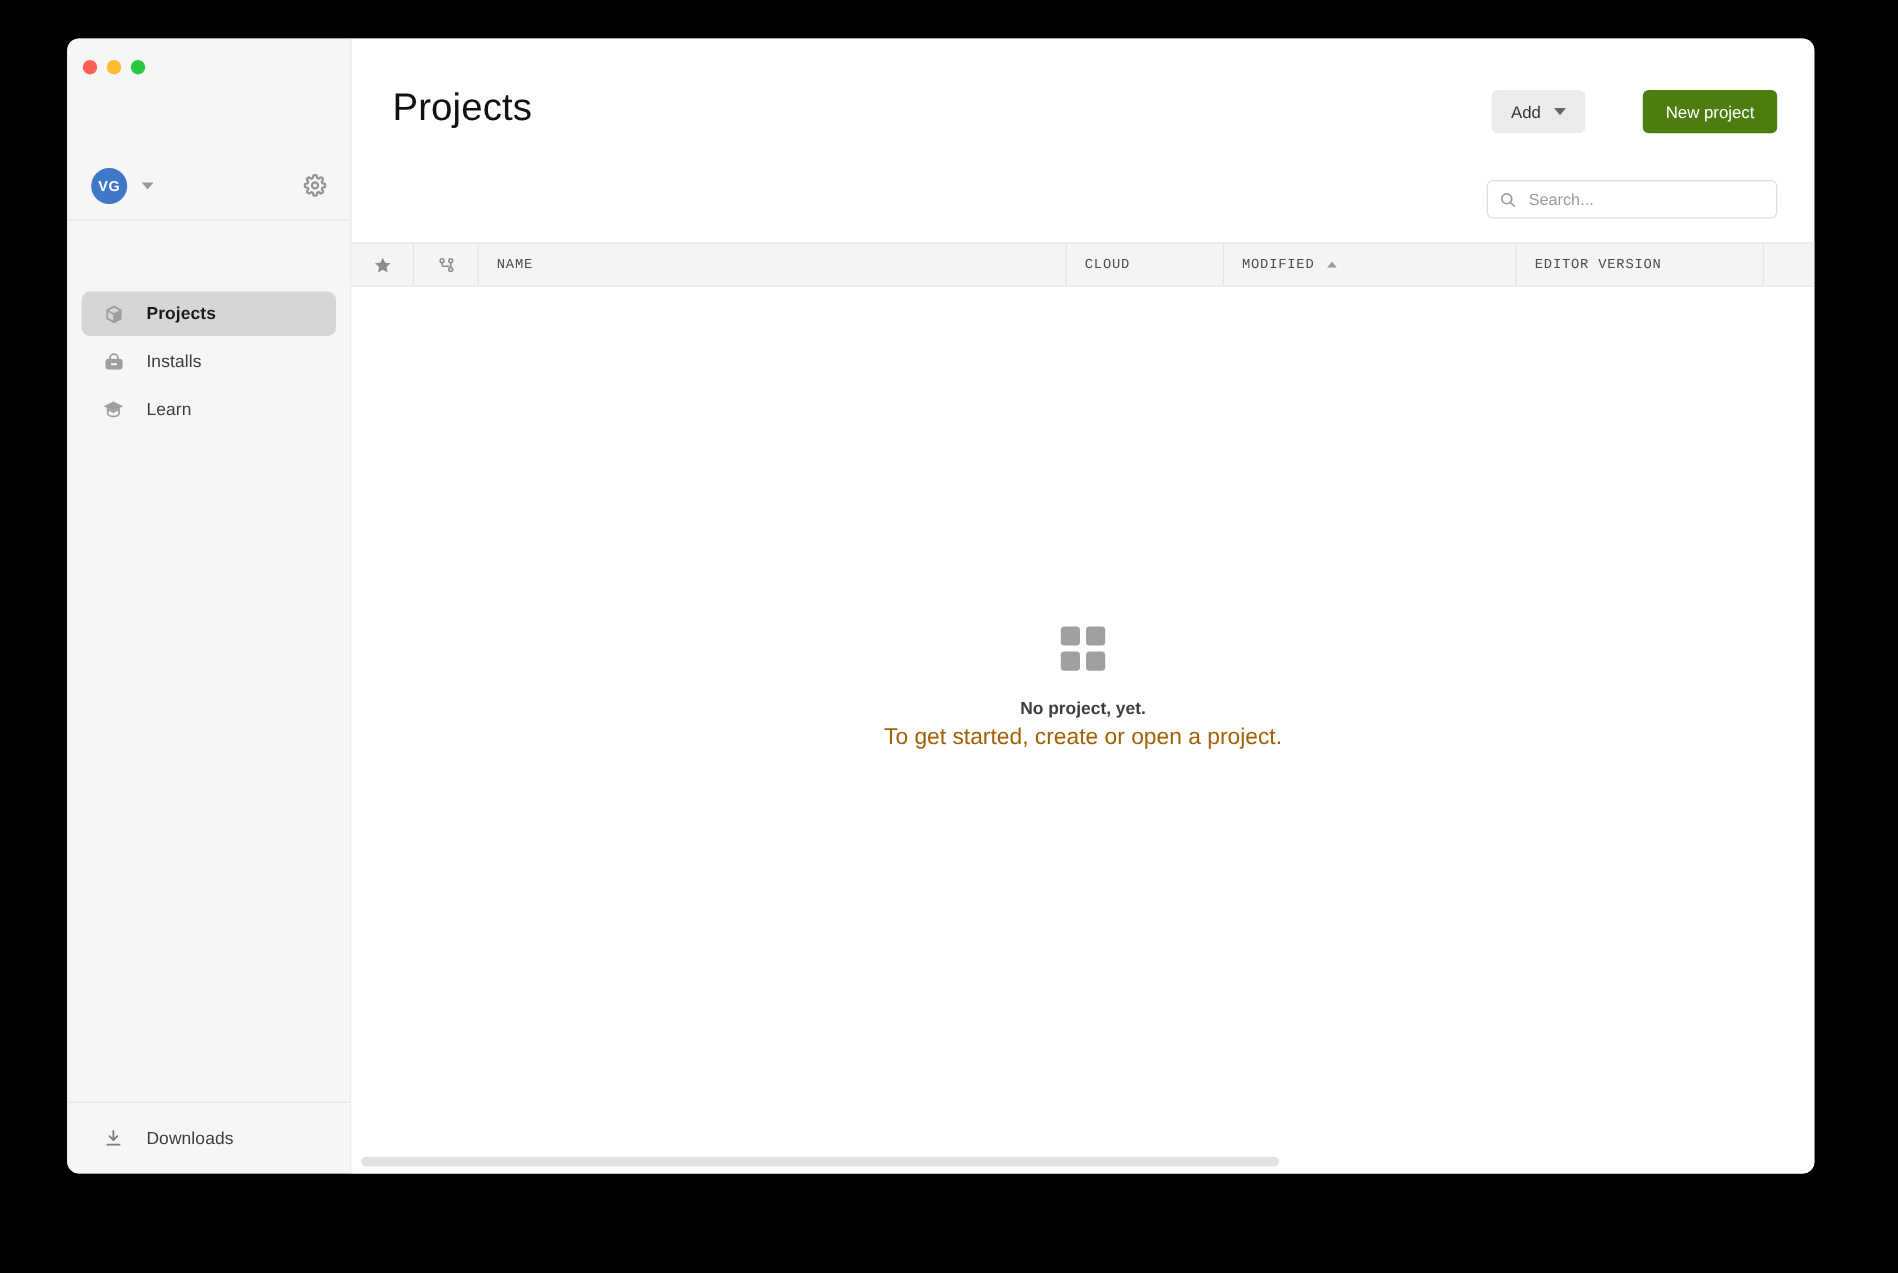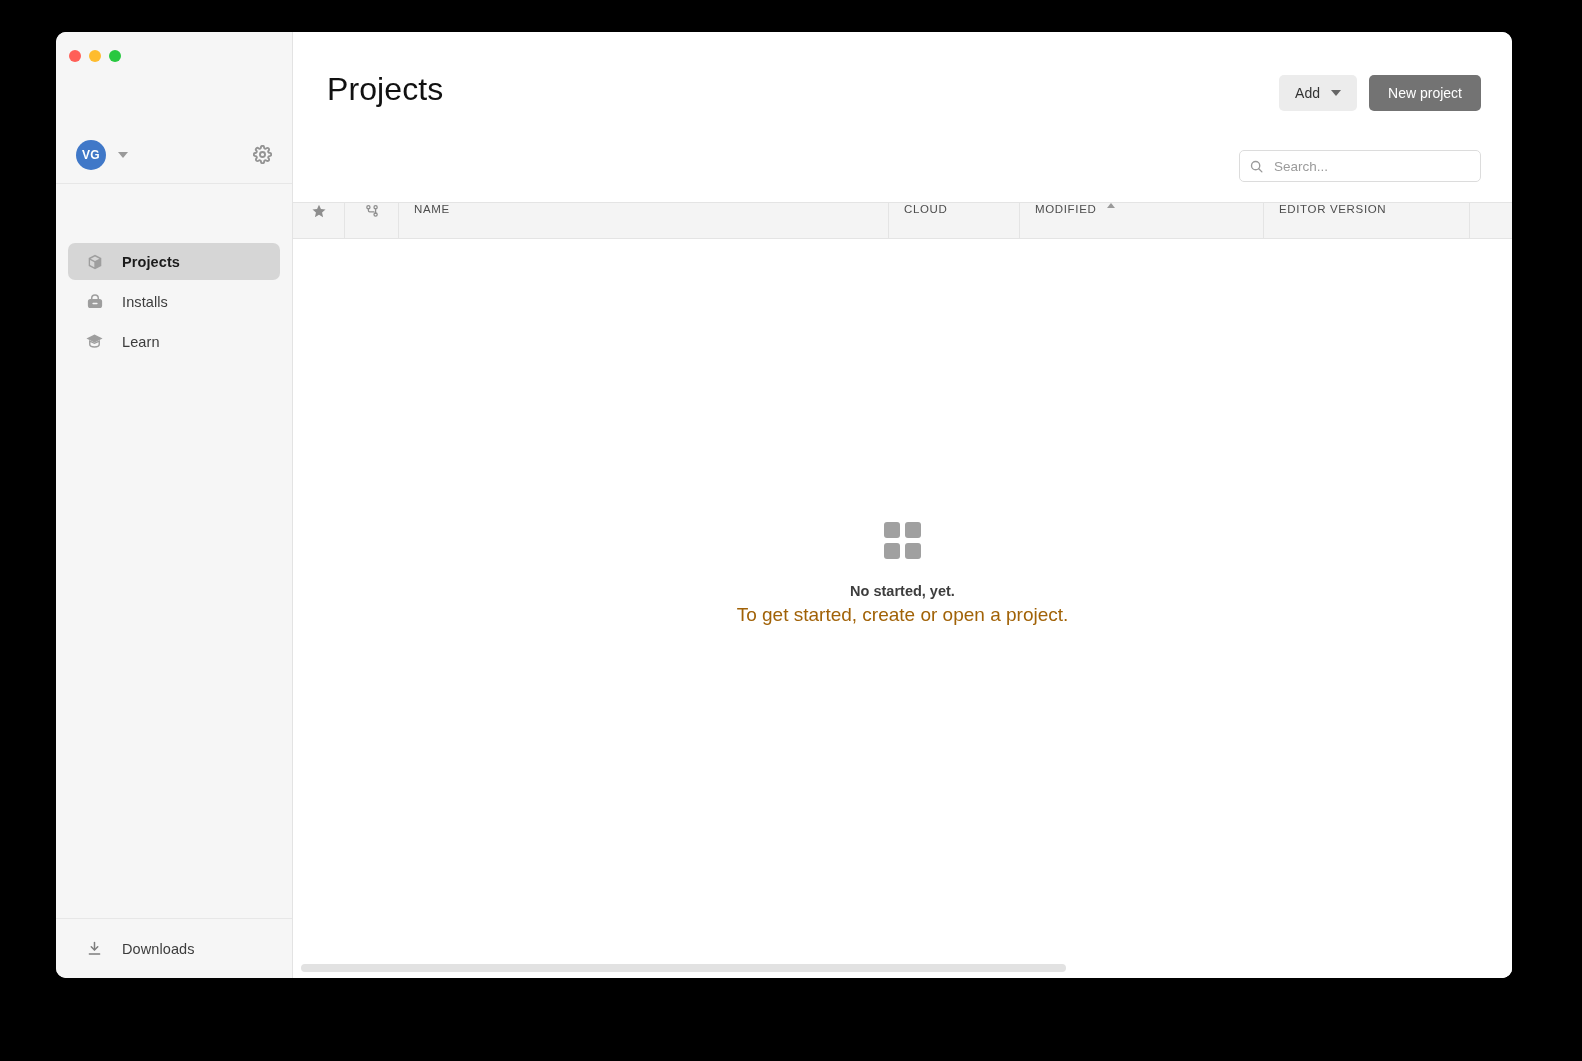--- a/index.html
+++ b/index.html
@@ -163,28 +163,29 @@
     margin-left: 44px;
   }
   #add-caret {
     width: 0; height: 0;
     border-left: 5px solid transparent;
     border-right: 5px solid transparent;
     border-top: 6px solid #666666;
   }
   #new-project-button {
     height: 36px;
-    background: #737373;
+    background: #4d7c0f;
     border: none;
     border-radius: 5px;
     color: #ffffff;
     font-size: 14px;
     font-family: inherit;
     padding: 0 19px;
     cursor: default;
+    margin-left: 36px;
   }
 
   #search-row {
     height: 52px;
     flex: 0 0 52px;
     display: flex;
     align-items: flex-start;
     justify-content: flex-end;
     padding-right: 31px;
   }
@@ -215,26 +216,28 @@
     height: 37px;
     flex: 0 0 37px;
     background: #f4f4f4;
     border-top: 1px solid #e4e4e4;
     border-bottom: 1px solid #e4e4e4;
     display: flex;
     align-items: stretch;
   }
   .th {
     display: flex;
+    align-items: center;
     border-right: 1px solid #e4e4e4;
     font-size: 11.5px;
     letter-spacing: 0.65px;
     color: #4d4d4d;
     padding-left: 15px;
     flex: 0 0 auto;
+    font-family: Liberation Mono, monospace;
   }
   .th.icon-col { justify-content: center; padding-left: 0; }
   .th-fav   { width: 52px; }
   .th-vcs   { width: 54px; }
   .th-name  { width: 490px; }
   .th-cloud { width: 131px; }
   .th-mod   { width: 244px; gap: 11px; }
   .th-edver { width: 206px; }
   .th-last  { flex: 1 1 auto; border-right: none; }
   .sort-caret {
@@ -443,21 +446,21 @@
 
     <div id="table-body">
 
       <div id="empty-state">
         <div id="empty-grid-icon">
           <span></span>
             <span></span>
             <span></span>
             <span></span>
         </div>
-        <div id="empty-title">No started, yet.</div>
+        <div id="empty-title">No project, yet.</div>
         <div id="empty-subtitle">To get started, create or open a project.</div>
       </div>
 
       <div id="hscrollbar-track">
         <div id="hscrollbar-thumb"></div>
       </div>
 
     </div>
 
   </div>

